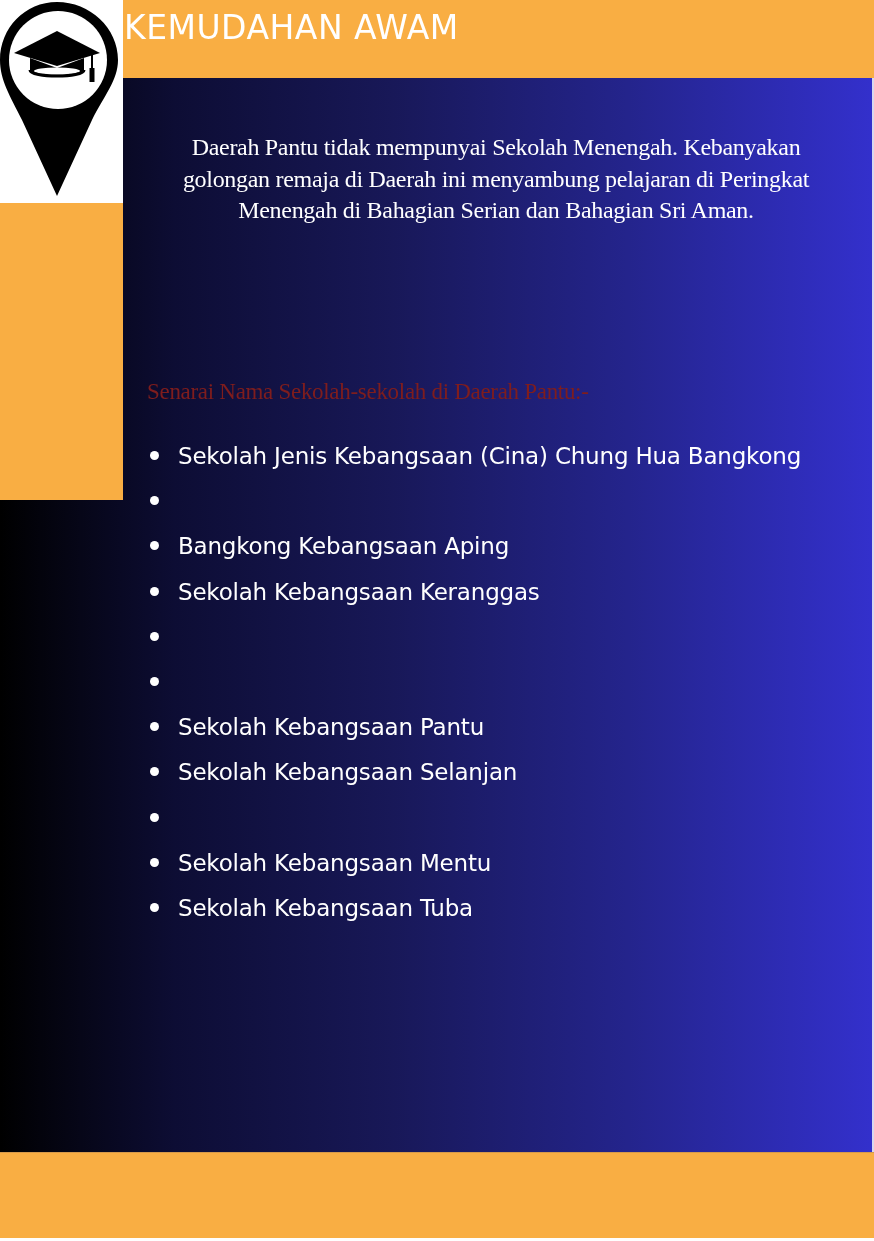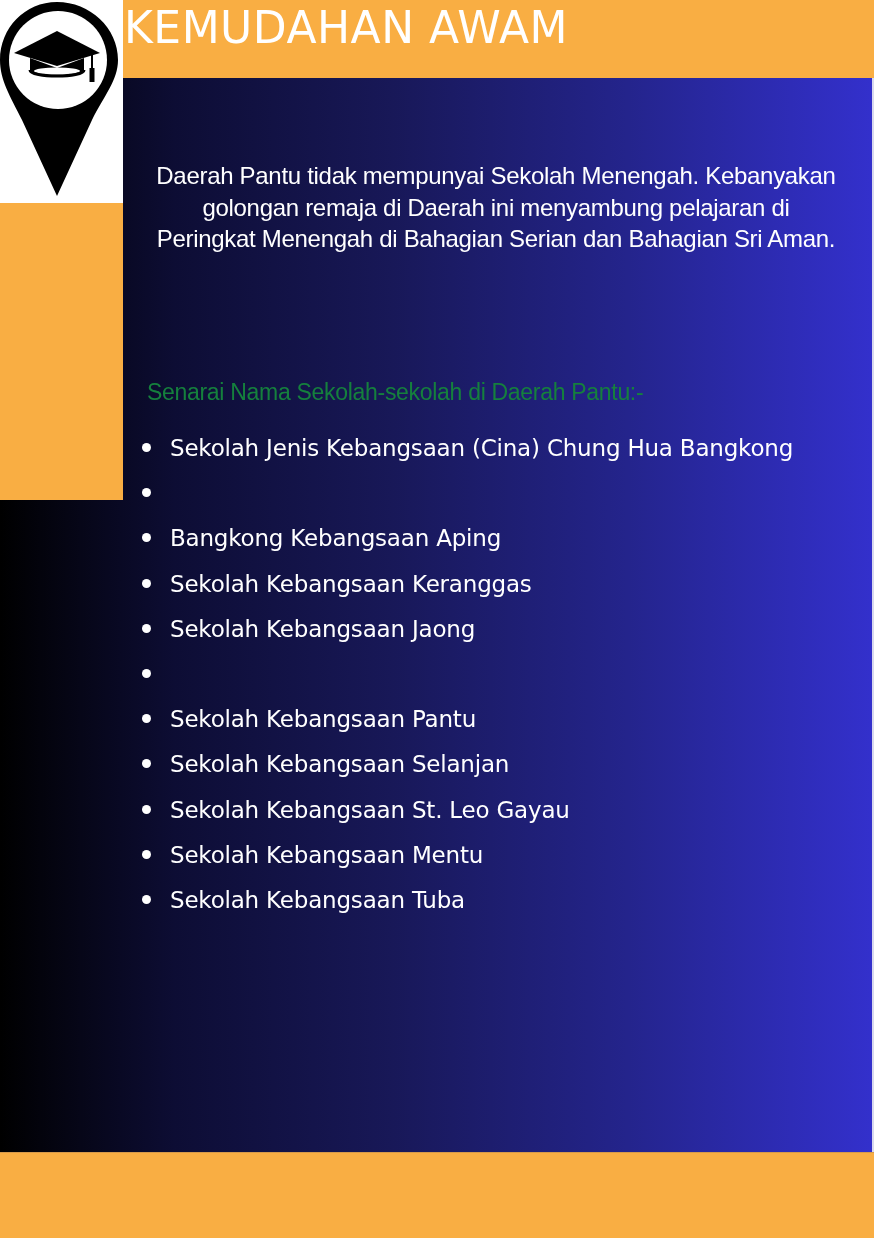--- a/index.html
+++ b/index.html
@@ -42,21 +42,21 @@
     top: 0;
     width: 874px;
     height: 78px;
     background: #f9ae43;
   }
   .header-title {
     position: absolute;
     left: 124px;
     top: 6px;
     font-family: "DejaVu Sans", sans-serif;
-    font-size: 44px;
+    font-size: 33px;
     color: #ffffff;
     letter-spacing: 0.5px;
     white-space: nowrap;
     line-height: 44px;
   }
   .logo-box {
     position: absolute;
     left: 0;
     top: 0;
     width: 123px;
@@ -86,42 +86,41 @@
     border-top: 1px solid #d79a4a;
     box-sizing: border-box;
   }
   .intro {
     position: absolute;
     left: 150px;
     top: 132px;
     width: 692px;
     text-align: center;
     color: #ffffff;
-    font-family: Liberation Sans, sans-serif;
+    font-family: Liberation Serif, serif;
     font-size: 24px;
     line-height: 31.5px;
     letter-spacing: -0.3px;
-    margin-top: 28px;
   }
   .list-heading {
     position: absolute;
     left: 147px;
     top: 375px;
-    color: #15803d;
-    font-family: Liberation Sans, sans-serif;
+    color: #7f1d1d;
+    font-family: Liberation Serif, serif;
     font-size: 23px;
     line-height: 34px;
     letter-spacing: -0.3px;
     white-space: nowrap;
   }
   .school-list {
     position: absolute;
     left: 135px;
     top: 426px;
-    margin: 4px;
+    margin: 12px;
     padding: 0;
     list-style: none;
   }
   .school-item {
     position: relative;
     height: 45.2px;
     line-height: 36px;
     color: #ffffff;
     font-family: "DejaVu Sans", sans-serif;
     font-size: 23px;
@@ -173,24 +172,24 @@
 
   <div class="intro">Daerah Pantu tidak mempunyai Sekolah Menengah. Kebanyakan golongan remaja di Daerah ini menyambung pelajaran di Peringkat Menengah di Bahagian Serian dan Bahagian Sri Aman.</div>
 
   <div class="list-heading">Senarai Nama Sekolah-sekolah di Daerah Pantu:-</div>
 
   <ul class="school-list">
     <li class="school-item"><span class="bullet"></span><span>Sekolah Jenis Kebangsaan (Cina) Chung Hua Bangkong</span></li>
     <li class="school-item"><span class="bullet"></span></li>
     <li class="school-item"><span class="bullet"></span><span>Bangkong Kebangsaan Aping</span></li>
     <li class="school-item"><span class="bullet"></span><span>Sekolah Kebangsaan Keranggas</span></li>
-    <li class="school-item"><span class="bullet"></span><span>Sekolah Kebangsaan Jaong</span></li>
+    <li class="school-item"><span class="bullet"></span></li>
     <li class="school-item"><span class="bullet"></span></li>
     <li class="school-item"><span class="bullet"></span><span>Sekolah Kebangsaan Pantu</span></li>
     <li class="school-item"><span class="bullet"></span><span>Sekolah Kebangsaan Selanjan</span></li>
-    <li class="school-item"><span class="bullet"></span><span>Sekolah Kebangsaan St. Leo Gayau</span></li>
+    <li class="school-item"><span class="bullet"></span></li>
     <li class="school-item"><span class="bullet"></span><span>Sekolah Kebangsaan Mentu</span></li>
     <li class="school-item"><span class="bullet"></span><span>Sekolah Kebangsaan Tuba</span></li>
   </ul>
 
   <div class="footer-band"></div>
 
 </div>
 
 </body></html>

